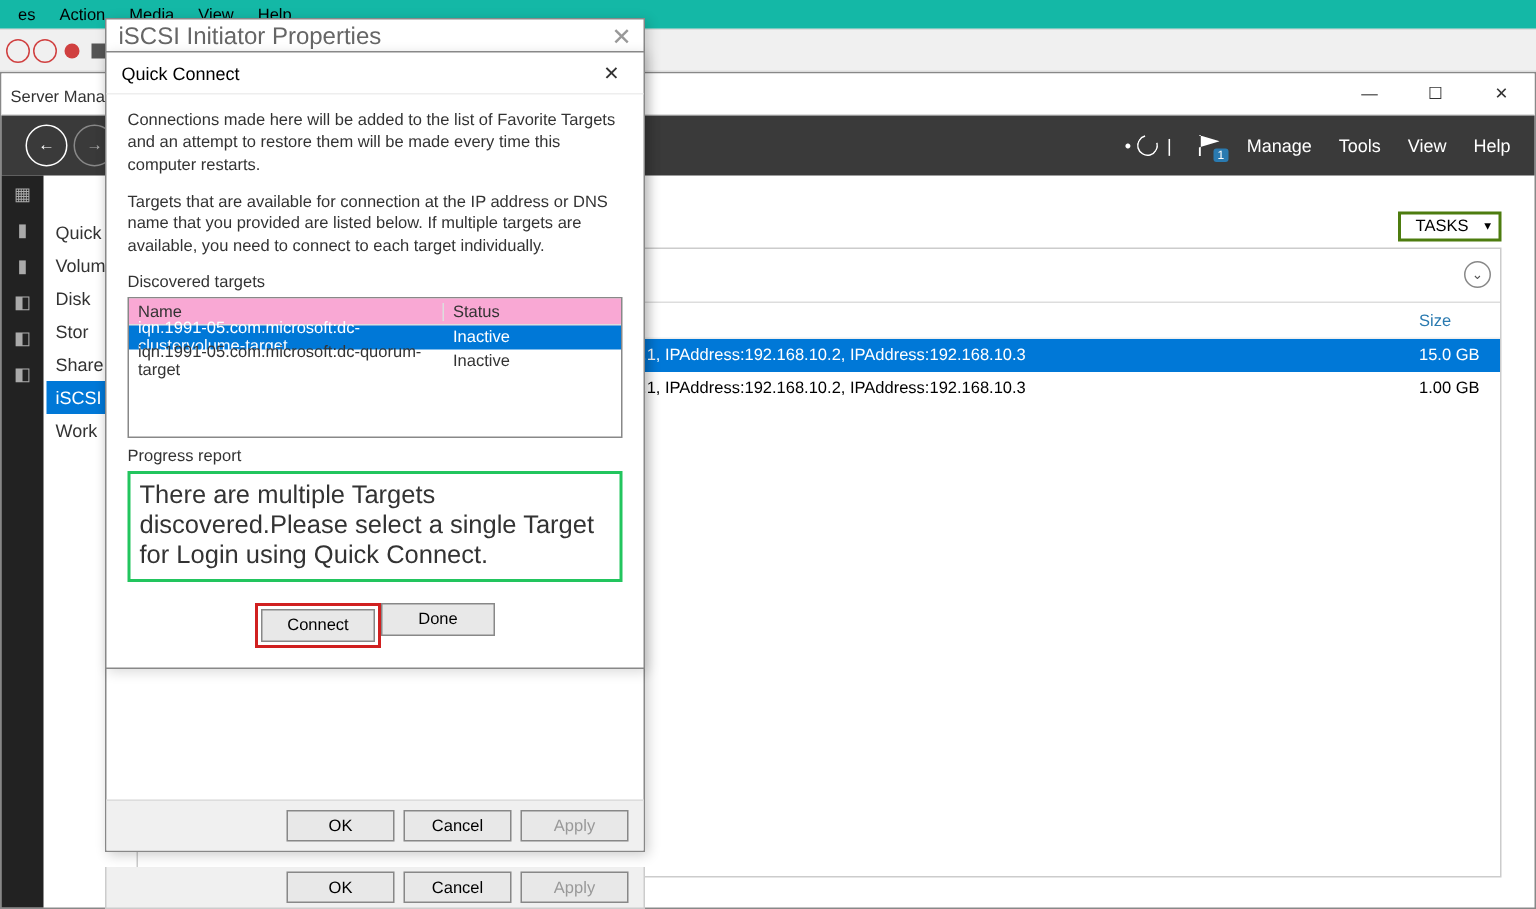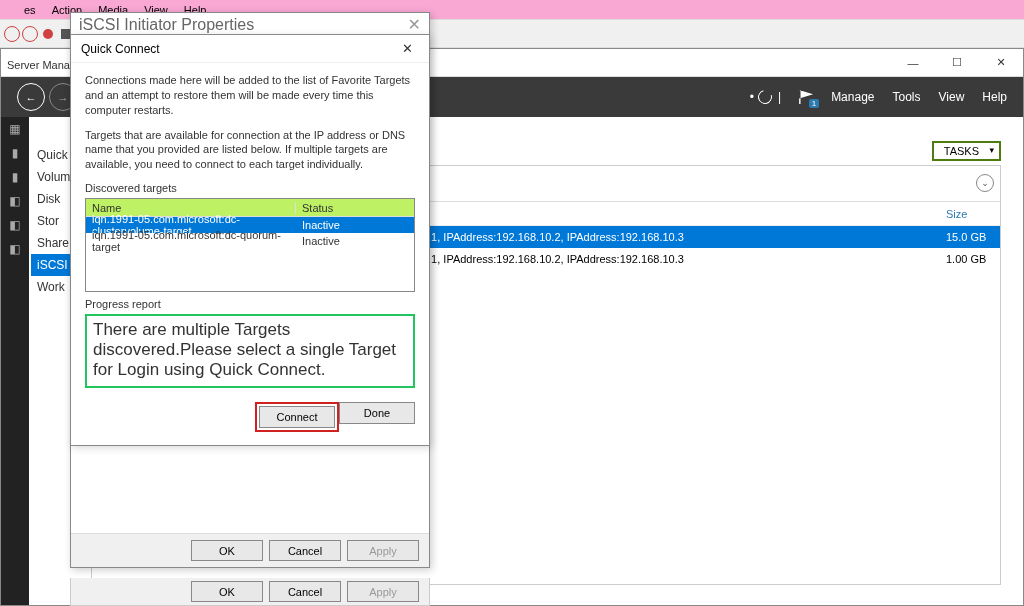--- a/index.html
+++ b/index.html
@@ -1,17 +1,17 @@
 <!DOCTYPE html>
 <html><head>
 <meta charset="utf-8">
 <style>
 * { margin: 0; padding: 0; box-sizing: border-box; font-family: "Segoe UI", Tahoma, sans-serif; }
 body { background: #1e97e8; width: 1024px; height: 606px; overflow: hidden; position: relative; font-size: 11px; }
-.menubar { background: #f9a8d4; height: 20px; display: flex; align-items: center; padding: 0 16px; border-bottom: 1px solid #ddd; }
+.menubar { background: #14b8a6; height: 20px; display: flex; align-items: center; padding: 0 4px; border-bottom: 1px solid #ddd; }
 .menubar span { padding: 0 8px; cursor: default; }
 .toolbar { background: #f0f0f0; height: 28px; display: flex; align-items: center; padding: 0 4px; gap: 2px; border-bottom: 1px solid #ddd; }
 .tb-btn { width: 16px; height: 16px; display: inline-flex; align-items: center; justify-content: center; }
 .tb-btn.red { border: 1.5px solid #d04040; border-radius: 50%; }
 .tb-btn.rec { background: #d04040; border-radius: 50%; width: 10px; height: 10px; }
 .tb-btn.stop { background: #555; width: 10px; height: 10px; }
 .tb-btn.pause::before { content: "❚❚"; font-size: 9px; color: #3090c0; }
 .tb-btn.play::before { content: "▶"; font-size: 10px; color: #40a040; }
 .tb-sep { width: 1px; height: 16px; background: #ccc; margin: 0 4px; }
 
@@ -63,29 +63,29 @@
 
 
 .qc-dialog { position: absolute; top: 34px; left: 70px; width: 360px; height: 412px; background: #fff; border: 1px solid #888; z-index: 20; box-shadow: 2px 2px 8px rgba(0,0,0,0.15); }
 .qc-title { height: 28px; display: flex; align-items: center; padding: 0 10px; font-size: 12px; border-bottom: 1px solid #eee; }
 .qc-title .spacer { flex: 1; }
 .qc-close { font-size: 13px; color: #333; cursor: default; padding: 2px 6px; }
 .qc-body { padding: 10px 14px; font-size: 11px; color: #333; }
 .qc-body p { margin-bottom: 10px; line-height: 1.35; }
 .qc-label { margin: 6px 0 4px; }
 .qc-list { border: 1px solid #888; height: 94px; }
-.qc-list-head { display: flex; height: 18px; align-items: center; background: #bef264; border-bottom: 1px solid #ddd; font-size: 11px; }
+.qc-list-head { display: flex; height: 18px; align-items: center; background: #f9a8d4; border-bottom: 1px solid #ddd; font-size: 11px; }
 .qc-list-head .qh1 { width: 210px; padding-left: 6px; border-right: 1px solid #ddd; }
 .qc-list-head .qh2 { flex: 1; padding-left: 6px; }
 .qc-list-row { display: flex; height: 16px; align-items: center; font-size: 11px; }
 .qc-list-row.selected { background: #0078d7; color: #fff; }
 .qc-list-row .qc1 { width: 210px; padding-left: 6px; }
 .qc-list-row .qc2 { flex: 1; padding-left: 6px; }
 .qc-progress { border: 2px solid #22c55e; height: 74px; padding: 4px 6px; font-size: 17px; margin-top: 4px; }
-.qc-buttons { display: flex; justify-content: flex-end; margin-top: 14px; }
+.qc-buttons { display: flex; justify-content: center; margin-top: 14px; }
 .qc-btn { width: 76px; height: 22px; border: 1px solid #888; background: #e8e8e8; font-size: 11px; }
 .highlight-box { border: 2px solid #d02020; padding: 2px; }
 </style>
 </head>
 <body>
 
 <div class="menubar">
   <span>es</span>
   <span>Action</span>
   <span>Media</span>

